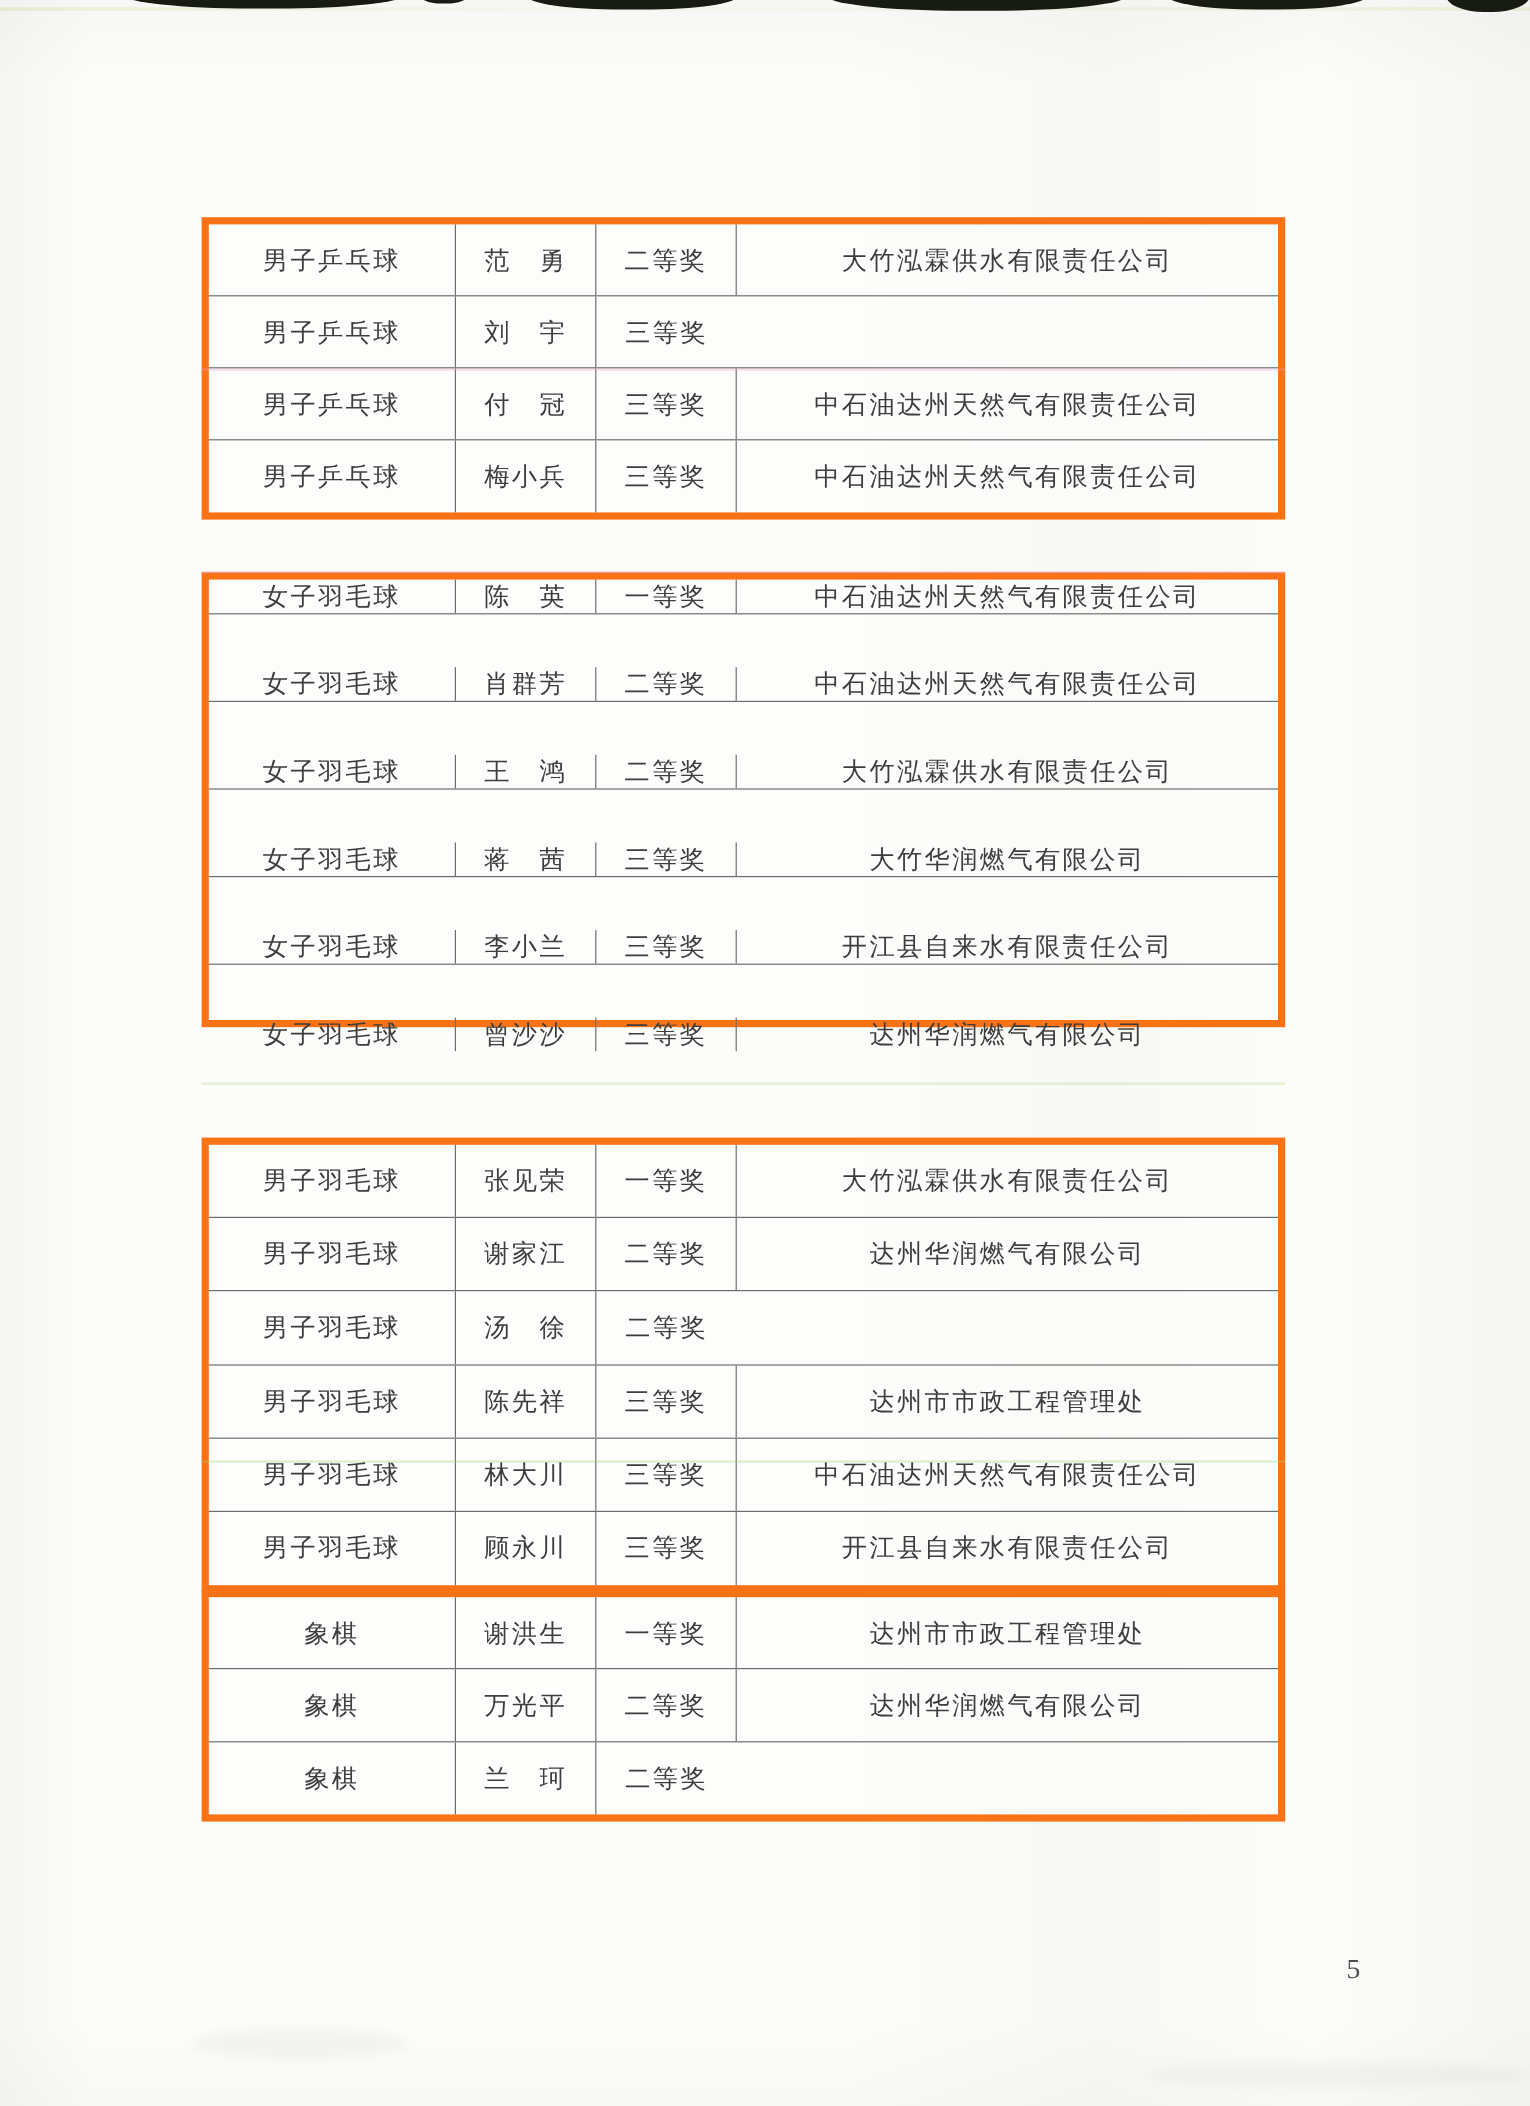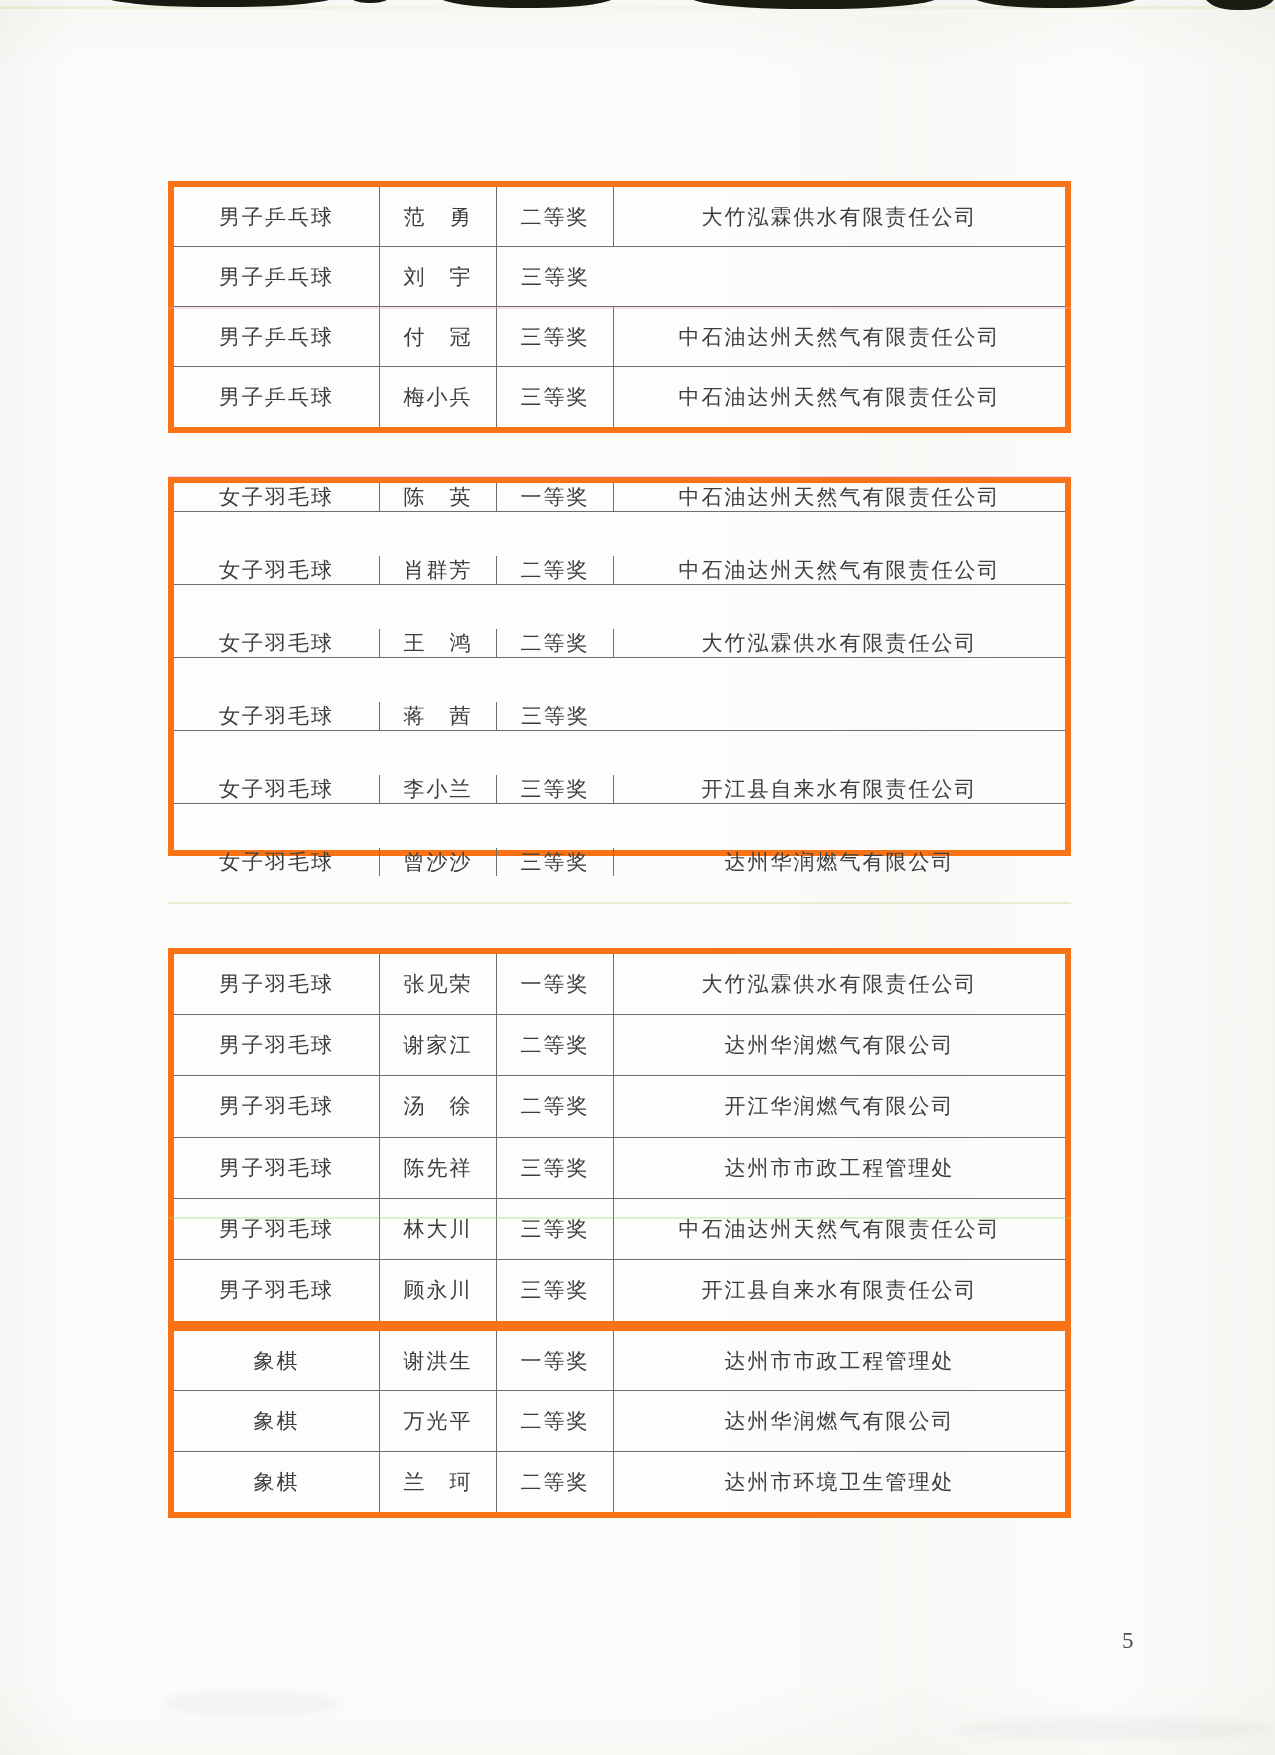--- a/index.html
+++ b/index.html
@@ -123,20 +123,21 @@
       <div class="t-row">
         <div class="cell cell-event">女子羽毛球</div>
         <div class="cell cell-name">王　鸿</div>
         <div class="cell cell-award">二等奖</div>
         <div class="cell cell-company">大竹泓霖供水有限责任公司</div>
       </div>
       <div class="t-row">
         <div class="cell cell-event">女子羽毛球</div>
         <div class="cell cell-name">蒋　茜</div>
         <div class="cell cell-award">三等奖</div>
+        <div class="cell cell-company">大竹华润燃气有限公司</div>
       </div>
       <div class="t-row">
         <div class="cell cell-event">女子羽毛球</div>
         <div class="cell cell-name">李小兰</div>
         <div class="cell cell-award">三等奖</div>
         <div class="cell cell-company">开江县自来水有限责任公司</div>
       </div>
       <div class="t-row">
         <div class="cell cell-event">女子羽毛球</div>
         <div class="cell cell-name">曾沙沙</div>
@@ -154,21 +155,20 @@
       <div class="t-row">
         <div class="cell cell-event">男子羽毛球</div>
         <div class="cell cell-name">谢家江</div>
         <div class="cell cell-award">二等奖</div>
         <div class="cell cell-company">达州华润燃气有限公司</div>
       </div>
       <div class="t-row">
         <div class="cell cell-event">男子羽毛球</div>
         <div class="cell cell-name">汤　徐</div>
         <div class="cell cell-award">二等奖</div>
-        <div class="cell cell-company">开江华润燃气有限公司</div>
       </div>
       <div class="t-row">
         <div class="cell cell-event">男子羽毛球</div>
         <div class="cell cell-name">陈先祥</div>
         <div class="cell cell-award">三等奖</div>
         <div class="cell cell-company">达州市市政工程管理处</div>
       </div>
       <div class="t-row">
         <div class="cell cell-event">男子羽毛球</div>
         <div class="cell cell-name">林大川</div>
@@ -192,21 +192,20 @@
       <div class="t-row">
         <div class="cell cell-event">象棋</div>
         <div class="cell cell-name">万光平</div>
         <div class="cell cell-award">二等奖</div>
         <div class="cell cell-company">达州华润燃气有限公司</div>
       </div>
       <div class="t-row">
         <div class="cell cell-event">象棋</div>
         <div class="cell cell-name">兰　珂</div>
         <div class="cell cell-award">二等奖</div>
-        <div class="cell cell-company">达州市环境卫生管理处</div>
       </div>
     </section>
 </main>
 
 <div class="tint-line tint-pink-1"></div>
 <div class="tint-line tint-pink-2"></div>
 <div class="tint-line tint-green-1"></div>
 <div class="tint-line tint-green-2"></div>
 
 <div class="smudge s1"></div>

